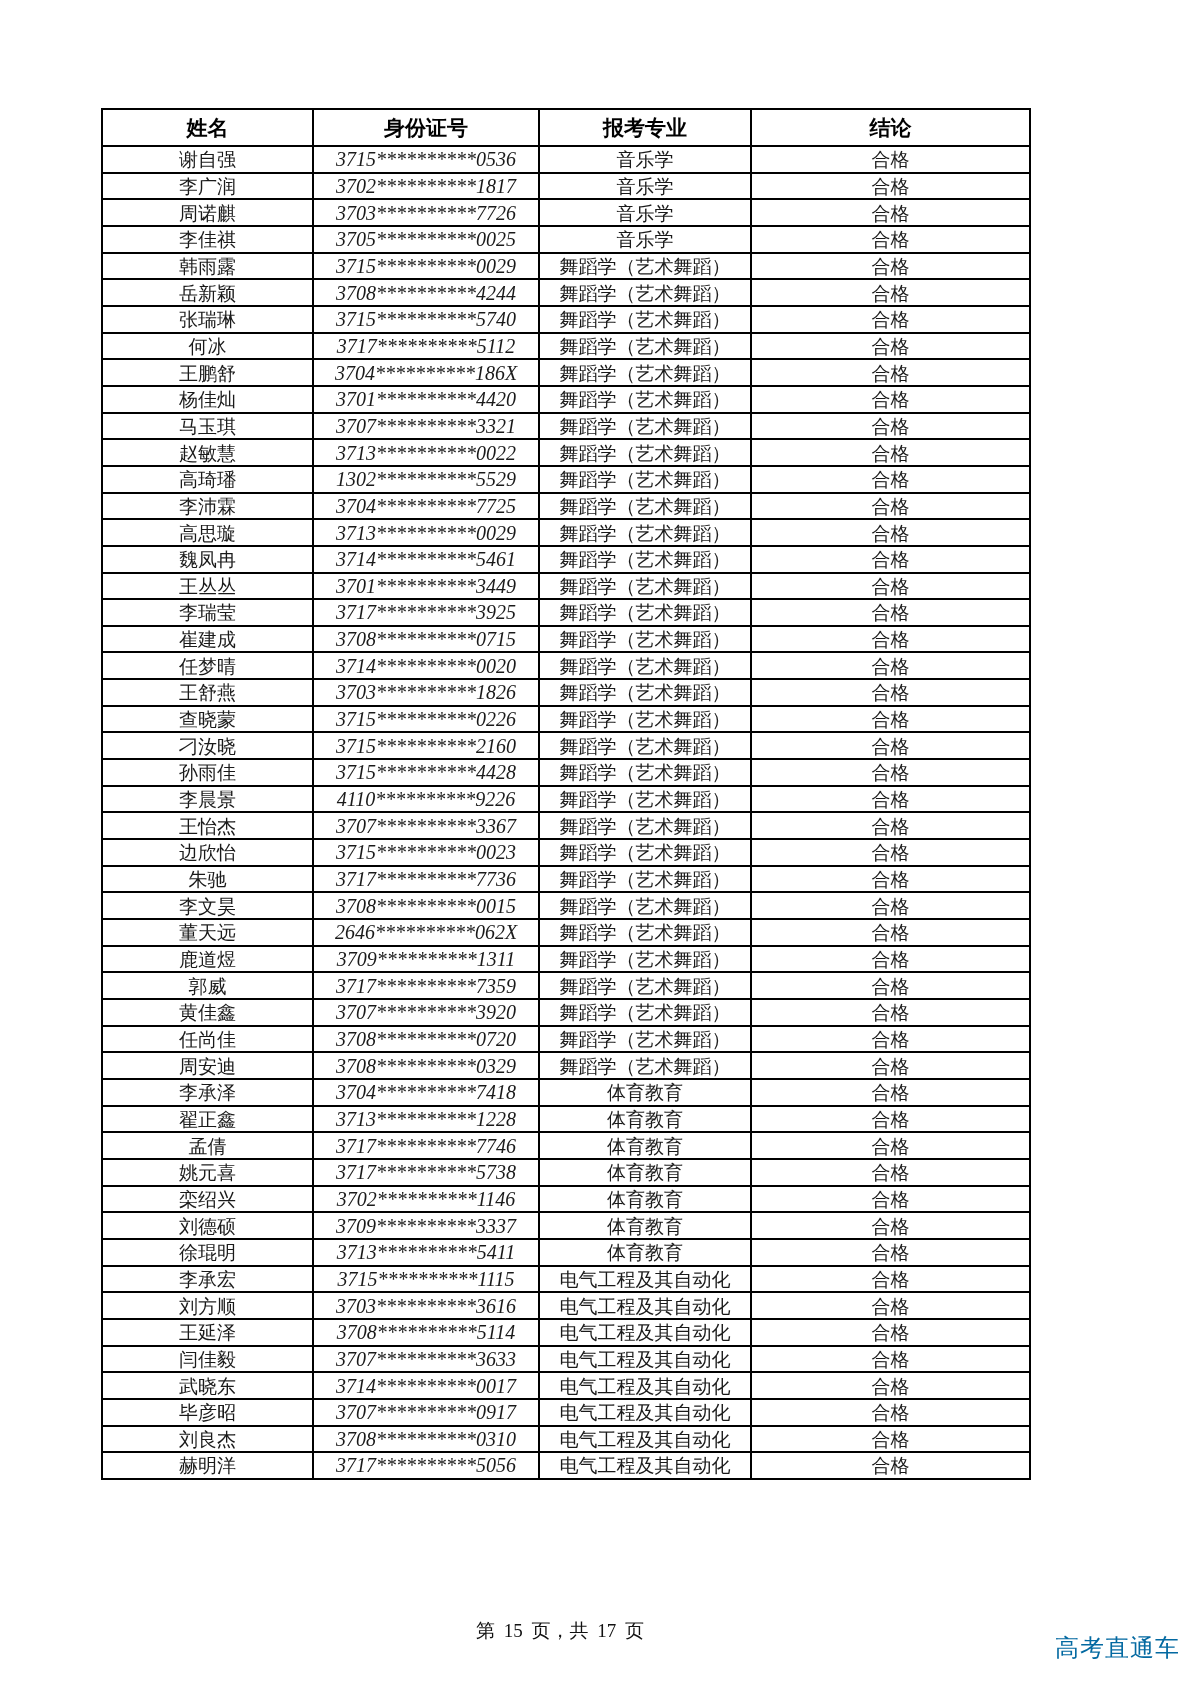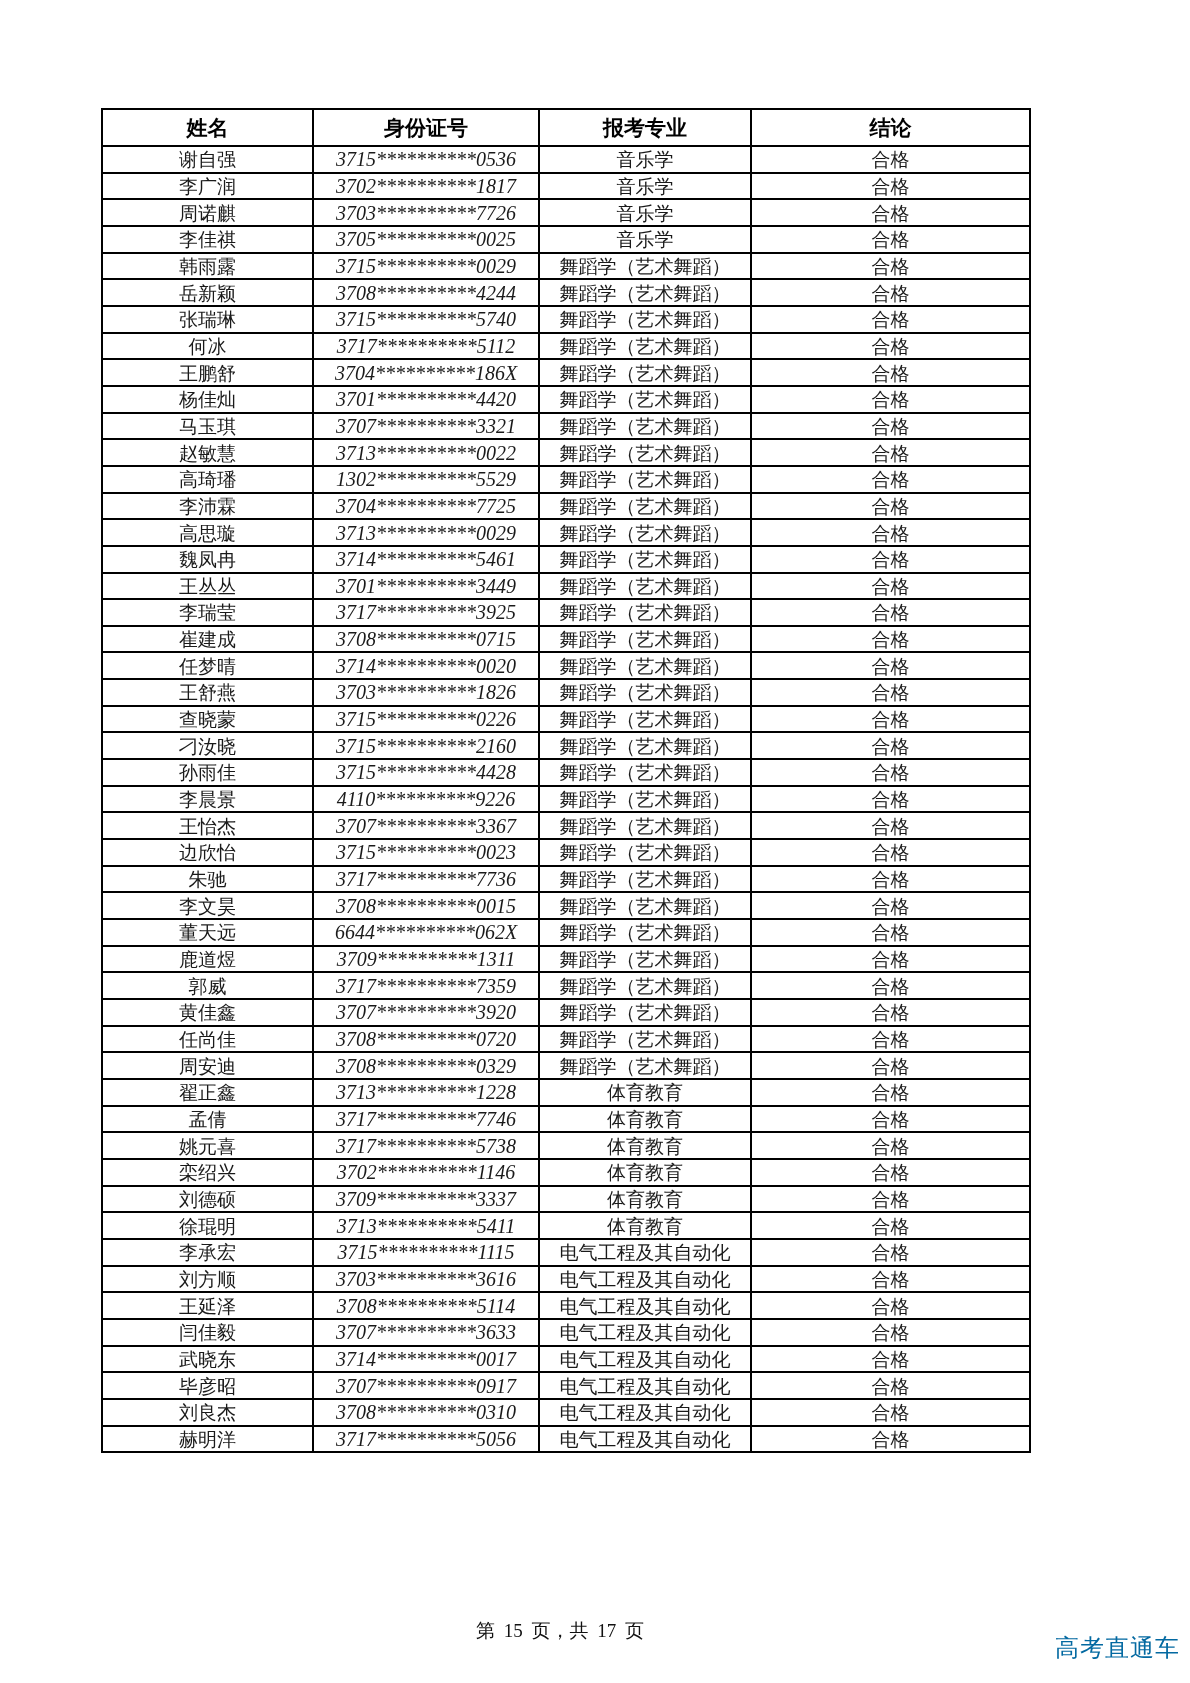--- a/index.html
+++ b/index.html
@@ -265,21 +265,21 @@
         <td class="result">合格</td>
       </tr>
       <tr>
         <td class="name">李文昊</td>
         <td class="id">3708**********0015</td>
         <td class="major">舞蹈学（艺术舞蹈）</td>
         <td class="result">合格</td>
       </tr>
       <tr>
         <td class="name">董天远</td>
-        <td class="id">6644**********062X</td>
+        <td class="id">2646**********062X</td>
         <td class="major">舞蹈学（艺术舞蹈）</td>
         <td class="result">合格</td>
       </tr>
       <tr>
         <td class="name">鹿道煜</td>
         <td class="id">3709**********1311</td>
         <td class="major">舞蹈学（艺术舞蹈）</td>
         <td class="result">合格</td>
       </tr>
       <tr>
@@ -297,20 +297,26 @@
       <tr>
         <td class="name">任尚佳</td>
         <td class="id">3708**********0720</td>
         <td class="major">舞蹈学（艺术舞蹈）</td>
         <td class="result">合格</td>
       </tr>
       <tr>
         <td class="name">周安迪</td>
         <td class="id">3708**********0329</td>
         <td class="major">舞蹈学（艺术舞蹈）</td>
+        <td class="result">合格</td>
+      </tr>
+      <tr>
+        <td class="name">李承泽</td>
+        <td class="id">3704**********7418</td>
+        <td class="major">体育教育</td>
         <td class="result">合格</td>
       </tr>
       <tr>
         <td class="name">翟正鑫</td>
         <td class="id">3713**********1228</td>
         <td class="major">体育教育</td>
         <td class="result">合格</td>
       </tr>
       <tr>
         <td class="name">孟倩</td>

